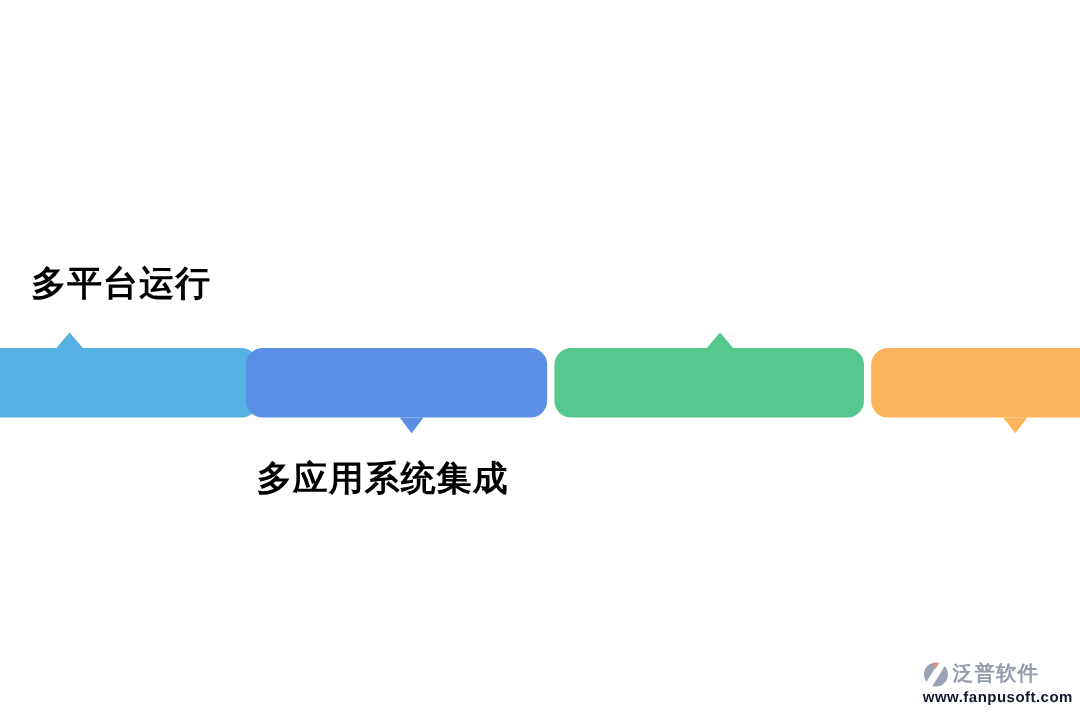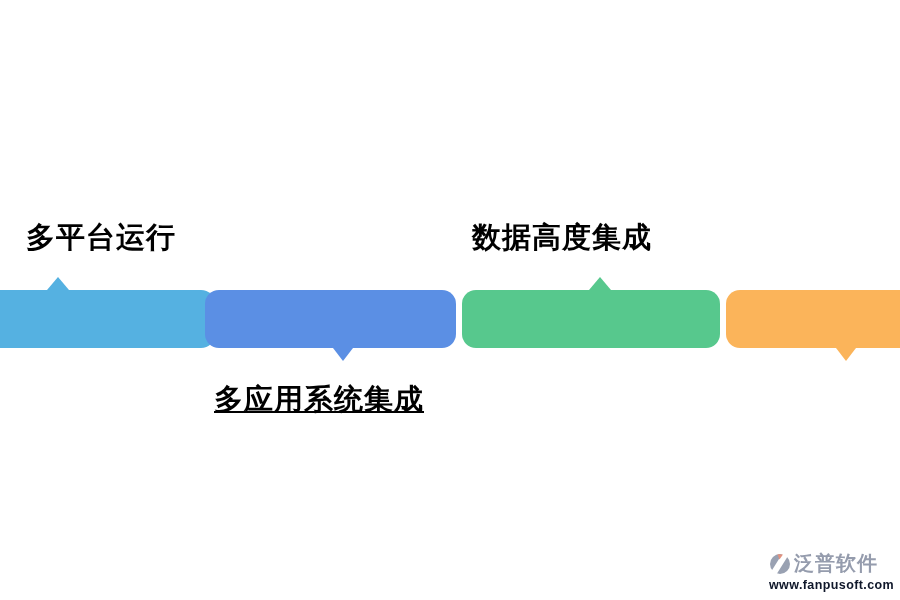--- a/index.html
+++ b/index.html
@@ -26,38 +26,37 @@
   .tri-up1{left:47px;}
   .tri-up3{left:589px;}
   .tri-down2{left:333px;}
   .tri-down4{left:836px;}
 
   
   .label{position:absolute;font-size:29px;font-weight:700;color:#000000;
          letter-spacing:1px;white-space:nowrap;line-height:1.1;}
   .label-top1{left:26px;top:222px;}
   .label-top3{left:472px;top:222px;}
-  .label-bottom2{left:214px;top:384px;text-decoration:underline;}
+  .label-bottom2{left:214px;top:384px;}
   .label-bottom4{left:722px;top:384px;}
 
   
   .watermark{position:absolute;left:769px;top:550px;width:125px;}
   .wm-row{display:flex;align-items:center;gap:3px;}
   .wm-logo{width:22px;height:22px;display:inline-block;flex:0 0 auto;}
-  .wm-brand{font-size:20px;font-weight:700;letter-spacing:1px;white-space:nowrap;}
+  .wm-brand{font-size:17px;font-weight:700;letter-spacing:1px;white-space:nowrap;}
   .wm-url{font-size:12.5px;font-weight:700;letter-spacing:0.4px;margin-top:1px;
           white-space:nowrap;}
 </style>
 </head>
 <body>
 
 <div class="canvas">
 
   <div class="label label-top1">多平台运行</div>
-  <div class="label label-top3">数据高度集成</div>
 
   <div class="seg seg1" style="background-color: rgb(85, 177, 225);"></div>
   <div class="seg seg2" style="background-color: rgb(91, 143, 228);"></div>
   <div class="seg seg3" style="background-color: rgb(87, 200, 141);"></div>
   <div class="seg seg4" style="background-color: rgb(251, 180, 90);"></div>
 
   <div class="tri tri-up tri-up1" style="border-bottom-color: rgb(85, 177, 225);"></div>
   <div class="tri tri-down tri-down2" style="border-top-color: rgb(91, 143, 228);"></div>
   <div class="tri tri-up tri-up3" style="border-bottom-color: rgb(87, 200, 141);"></div>
   <div class="tri tri-down tri-down4" style="border-top-color: rgb(251, 180, 90);"></div>

